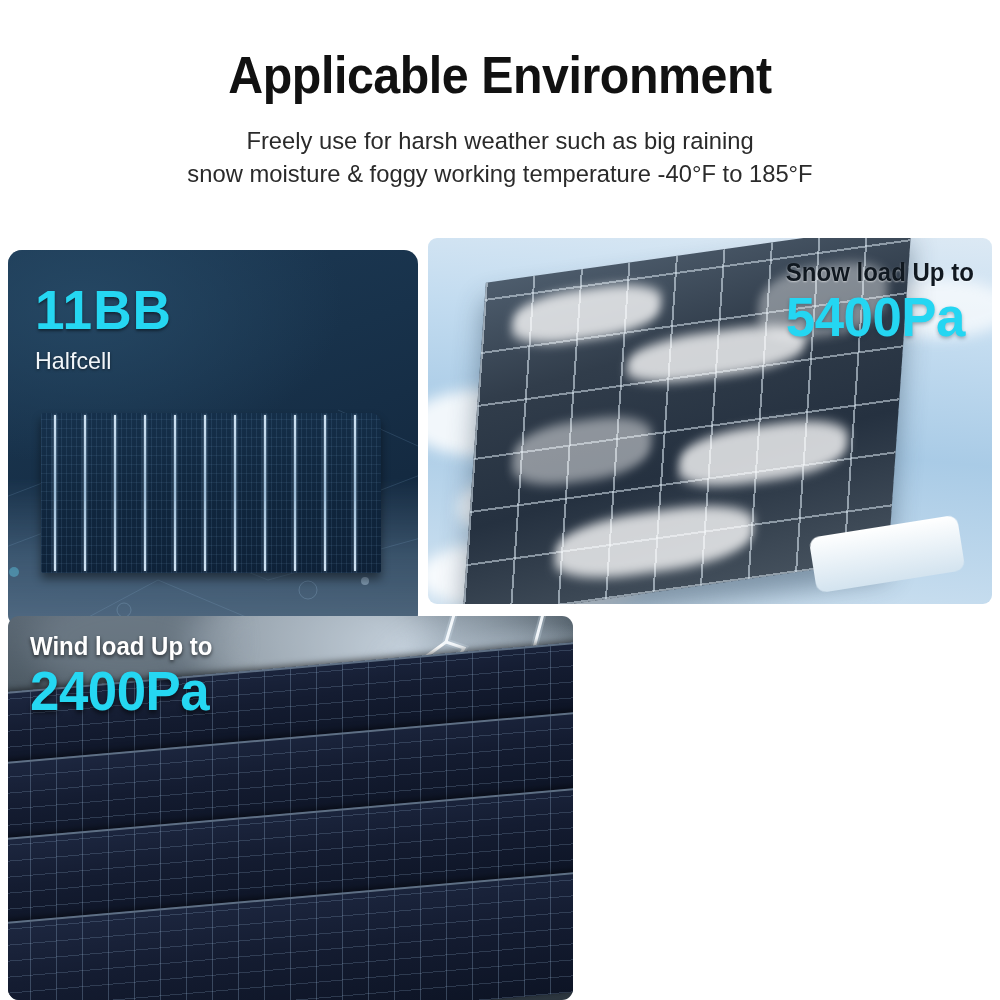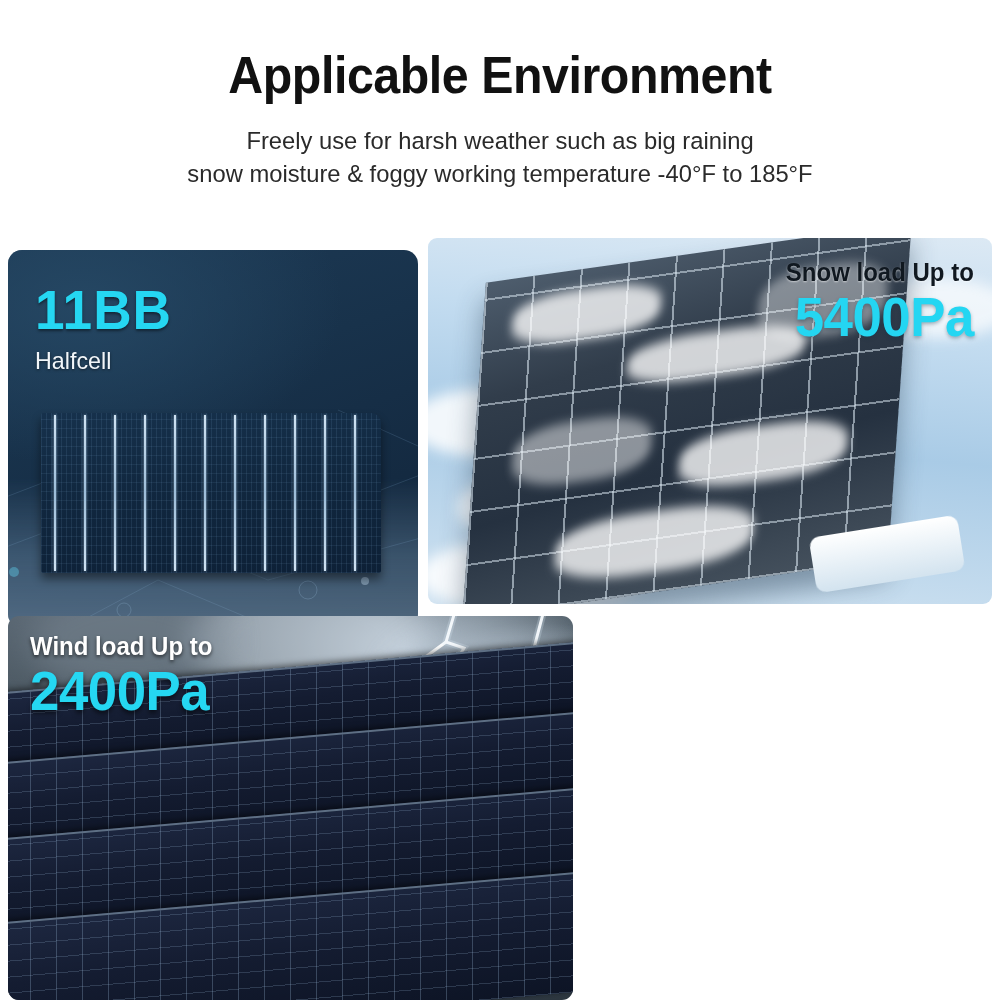--- a/index.html
+++ b/index.html
@@ -108,21 +108,21 @@
   }
   .snow-patch {
     position:absolute; background:rgba(255,255,255,.78);
     filter:blur(5px); border-radius:40%;
   }
   .roof-ledge {
     position:absolute; right:30px; bottom:22px; width:150px; height:56px;
     background:linear-gradient(180deg,#ffffff,#d3e3ef);
     transform:rotate(-9deg); border-radius:10px; filter:blur(.5px);
   }
-  .tr-text { position:absolute; right:18px; top:20px; text-align:right; z-index:8;margin-left:16px; }
+  .tr-text { position:absolute; right:18px; top:20px; text-align:left; z-index:8;margin-left:16px; }
   .tr-small {
     font-size:25px; font-weight:bold; color:#101820;
     text-shadow:0 1px 2px rgba(255,255,255,.55);
     transform:scaleX(.96); transform-origin:right center;
   }
   .tr-big {
     margin-top:2px; font-size:55px; font-weight:bold; color:#24D6F2;
     line-height:1.02; letter-spacing:-.5px;
     text-shadow:0 2px 4px rgba(20,50,70,.35);
     transform:scaleX(.96); transform-origin:right center;

